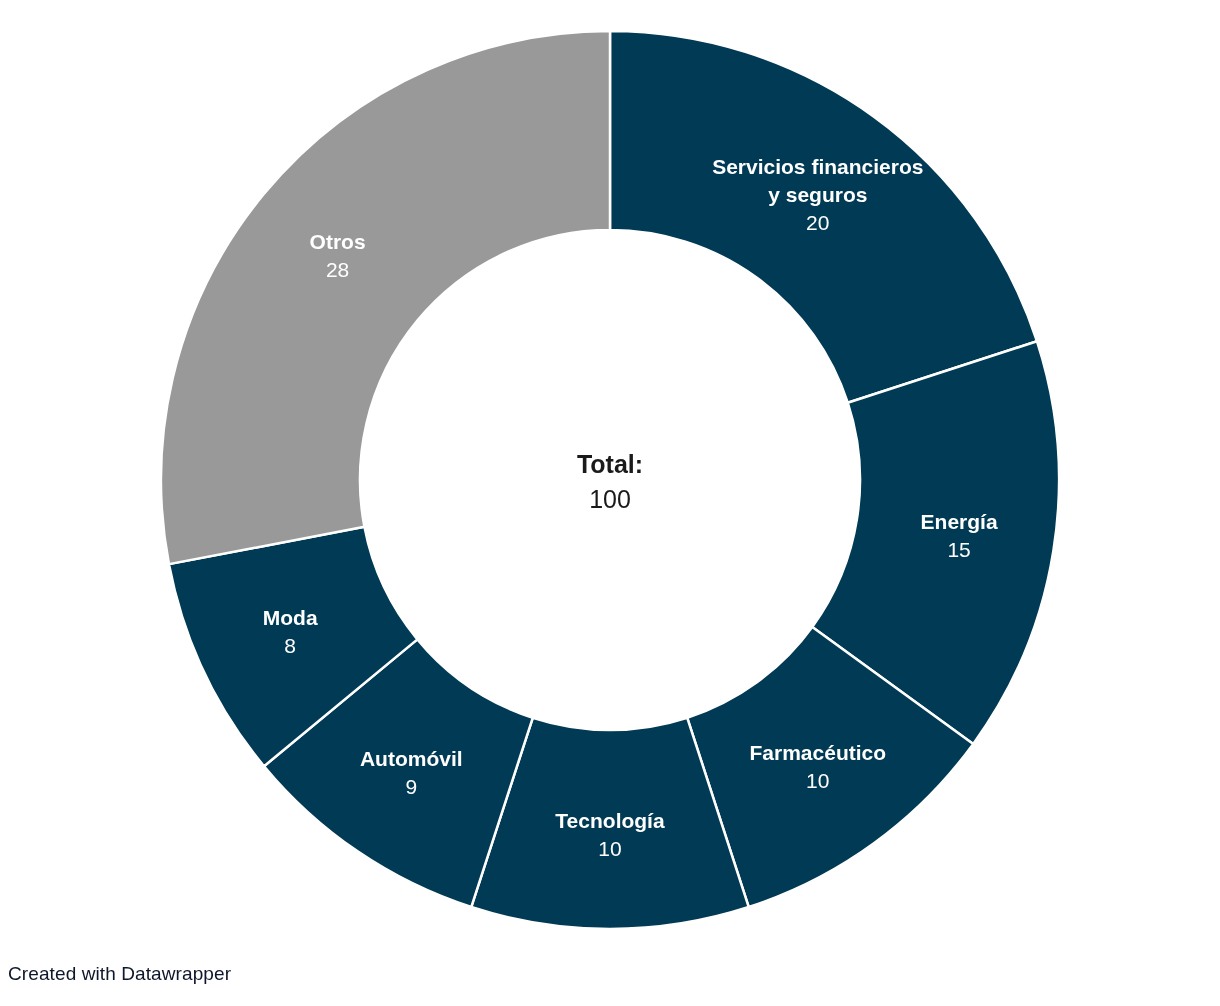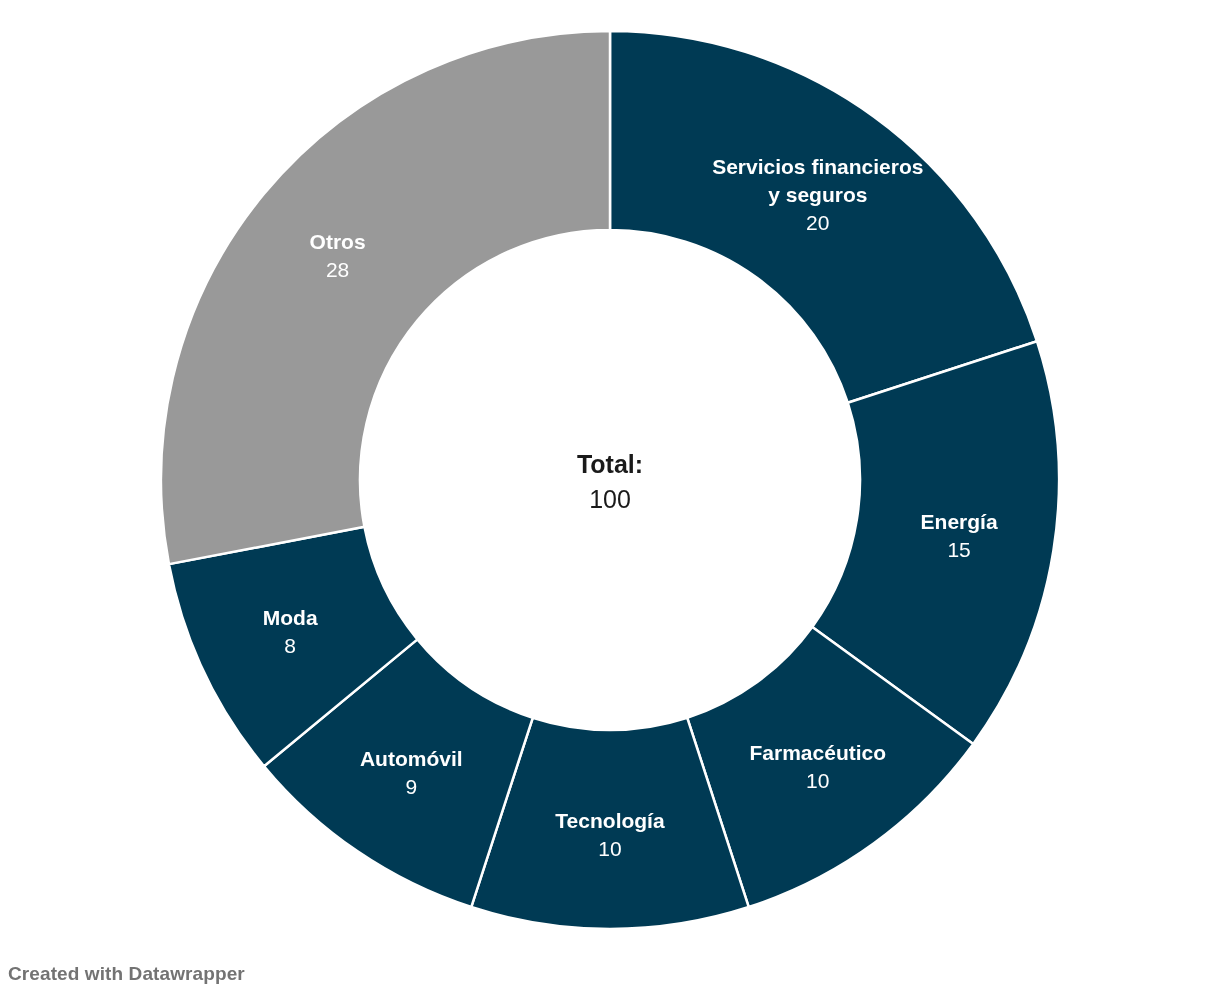--- a/index.html
+++ b/index.html
@@ -59,24 +59,23 @@
     font-size: 25px;
     fill: #1a1a1a;
     text-anchor: middle;
   }
   #footer-credit {
     position: absolute;
     left: 8px;
     top: 963px;
     font-family: "Liberation Sans", sans-serif;
     font-size: 19px;
-    color: #737373;
+    color: #0f172a;
     letter-spacing: 0.1px;
     white-space: nowrap;
-    font-weight: bold;
   }
 </style>
 </head>
 <body>
 
 <div id="chart-root">
 
   <svg id="donut" width="1220" height="1006" viewBox="0 0 1220 1006">
 
     <g id="slices-group">

